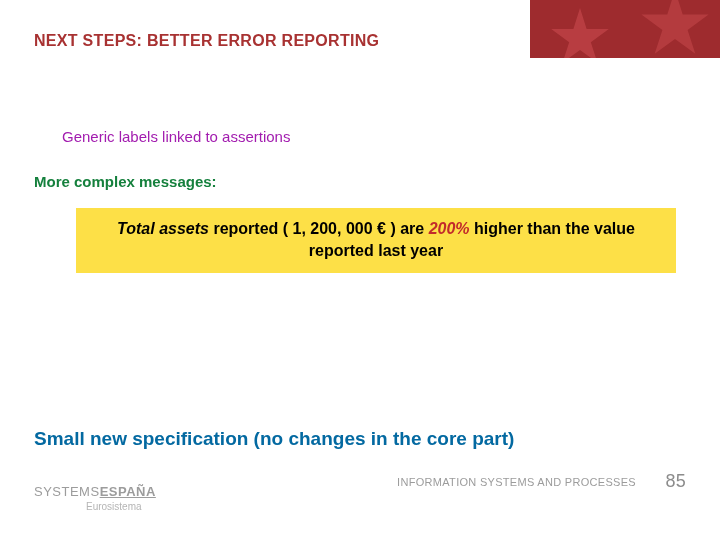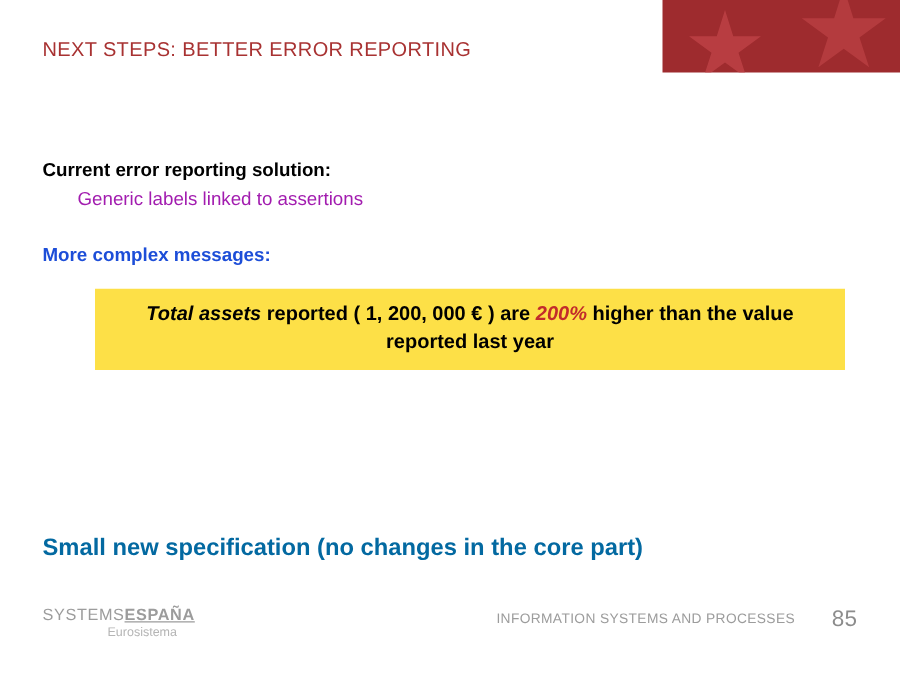--- a/index.html
+++ b/index.html
@@ -40,21 +40,21 @@
       height: 70px;
       background: #c3464a;
       clip-path: polygon(50% 0%, 61% 35%, 98% 35%, 68% 57%, 79% 91%, 50% 70%, 21% 91%, 32% 57%, 2% 35%, 39% 35%);
       opacity: 0.6;
     }
     .title {
       position: absolute;
       top: 32px;
       left: 34px;
       color: #a83232;
-      font-weight: normal;
+      font-weight: bold;
       font-size: 16px;
       letter-spacing: 0.3px;
     }
     .content {
       position: absolute;
       top: 128px;
       left: 34px;
       right: 34px;
     }
     .heading {
@@ -65,21 +65,21 @@
     }
     .subline {
       font-size: 15px;
       color: #a21caf;
       margin-left: 28px;
       margin-bottom: 28px;
     }
     .complex-heading {
       font-weight: bold;
       font-size: 15px;
-      color: #1d4ed8;
+      color: #15803d;
       margin-bottom: 18px;
     }
     .message-box {
       background: #fde047;
       margin-left: 42px;
       margin-right: 10px;
       padding: 10px 14px 12px 14px;
       text-align: center;
       font-size: 16px;
       font-weight: bold;
@@ -120,21 +120,21 @@
     }
     .footer-logo .sub {
       display: block;
       font-size: 10px;
       margin-left: 52px;
       margin-top: 1px;
       color: #b5b5b5;
     }
     .footer-right {
       position: absolute;
-      bottom: 34px;
+      bottom: 48px;
       right: 34px;
       color: #9c9c9c;
       font-size: 11px;
       letter-spacing: 0.3px;
     }
     .footer-right .page {
       display: inline-block;
       margin-left: 26px;
       color: #8c8c8c;
       font-size: 18px;
@@ -146,21 +146,20 @@
     }
   </style>
 </head>
 <body>
 
 <div class="corner-graphic"></div>
 
 <div class="title">NEXT STEPS: BETTER ERROR REPORTING</div>
 
 <div class="content">
-  <div class="heading">Current error reporting solution:</div>
   <div class="subline">Generic labels linked to assertions</div>
 
   <div class="complex-heading">More complex messages:</div>
 
   <div class="message-box">
     <span class="msg-italic">Total assets </span><span>reported ( 1, 200, 000 € ) are </span><span class="msg-accent">200% </span><span>higher than the value reported last year</span>
   </div>
 </div>
 
 <div class="spec-line">Small new specification (no changes in the core part)</div>

